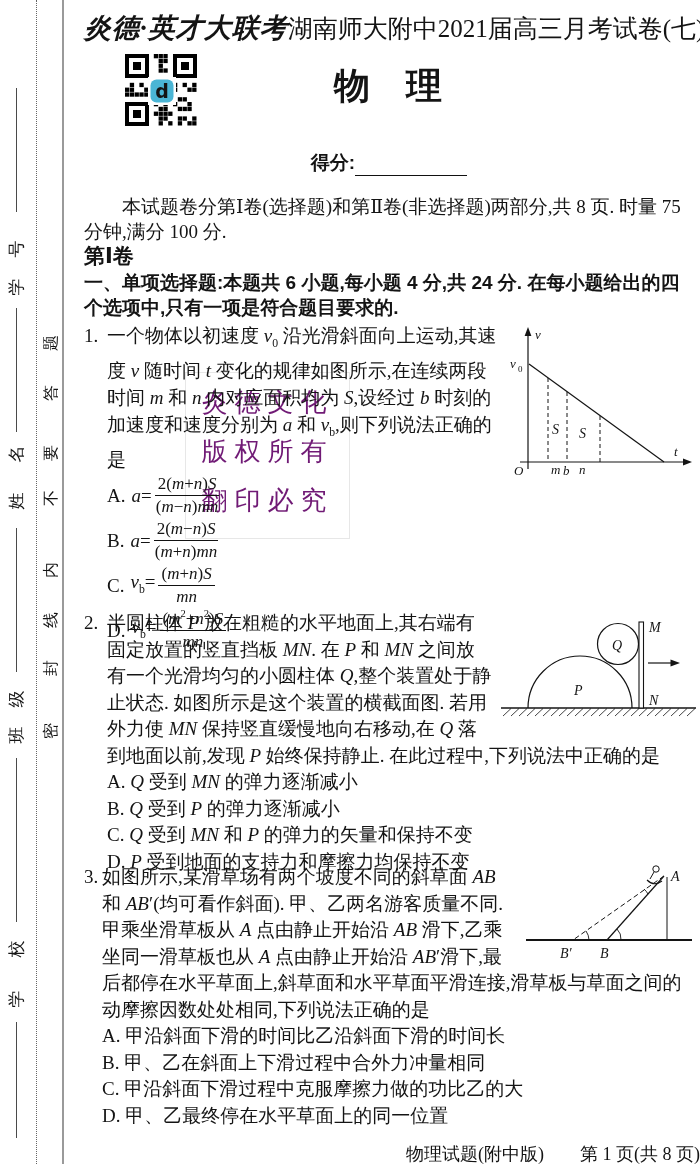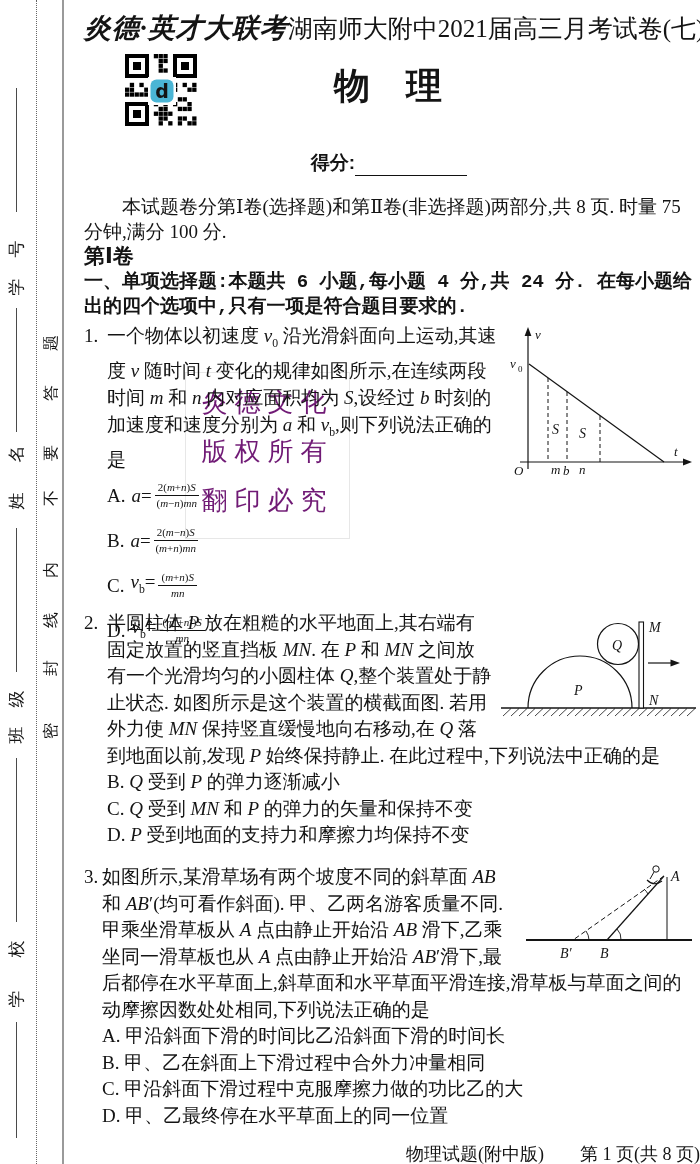--- a/index.html
+++ b/index.html
@@ -25,35 +25,35 @@
   .hblock{position:relative;height:104px;}
   .qr{position:absolute;left:40px;top:2px;}
   .title{position:absolute;left:148px;top:16px;width:210px;text-align:right;
          font-family:"Liberation Sans","DejaVu Sans",sans-serif;font-weight:bold;font-size:36px;}
   .score{height:28px;text-align:center;font-family:"Liberation Sans","DejaVu Sans",sans-serif;
          font-weight:bold;font-size:19px;padding-right:2px;}
   .score .blank{display:inline-block;width:112px;border-bottom:1.5px solid #111;height:19px;vertical-align:bottom;}
   .intro{height:48px;font-size:19px;line-height:25px;text-indent:2em;margin-top:16px;}
   .part{height:28px;font-family:"Liberation Sans","DejaVu Sans",sans-serif;
         font-weight:bold;font-size:21px;}
-  .sechead{height:52px;font-family:Liberation Mono, monospace;font-weight:bold;
+  .sechead{height:52px;font-family:Liberation Sans, sans-serif;font-weight:bold;
            font-size:19px;line-height:25px;}
   .q{position:relative;padding-left:23px;font-size:19px;line-height:27px;}
   .qnum{position:absolute;left:0;top:0;}
   .q1{height:288px;}
   .q2{height:254px;line-height:26.5px;}
   .q3{height:258px;line-height:26.5px;padding-left:18px;}
   .fig{float:right;margin:0 0 4px 8px;}
   sub{font-size:0.62em;}
   sup{font-size:0.62em;}
   
   .frow{display:flex;align-items:center;height:45px;}
   .frow .lab{margin-right:6px;}
   .frow .lhs{margin-right:3px;}
-  .frac{display:inline-block;vertical-align:middle;text-align:center;font-size:11px;line-height:1.18;}
+  .frac{display:inline-block;vertical-align:middle;text-align:center;font-size:17px;line-height:1.18;}
   .frac .num{display:block;border-bottom:1.3px solid #111;padding:0 3px 1px;}
   .frac .den{display:block;padding-top:1px;}
   .optline{height:26.5px;white-space:nowrap;}
   .footer{position:absolute;left:50px;width:650px;top:1142px;text-align:right;font-size:18px;z-index:2;}
   svg text{fill:#141414;}
   .figsvg line,.figsvg path,.figsvg circle,.figsvg rect{stroke:#141414;}
 </style>
 </head>
 <body>
 
@@ -274,20 +274,21 @@
         <circle cx="117" cy="34" r="20.5" fill="#fff" stroke-width="1.2"></circle>
         <rect x="138" y="12" width="4.5" height="86" fill="#fff" stroke-width="1.1"></rect>
         <line x1="147" y1="53" x2="171" y2="53" stroke-width="1.2"></line>
         <polygon points="179,53 169.5,49.6 169.5,56.4" fill="#141414" stroke="none"></polygon>
         <text x="148" y="22" font-size="14" font-style="italic">M</text>
         <text x="148" y="95" font-size="14" font-style="italic">N</text>
         <text x="73" y="85" font-size="14" font-style="italic">P</text>
         <text x="111" y="40" font-size="14" font-style="italic">Q</text>
       </svg>
       <span>半圆柱体 <i>P</i> 放在粗糙的水平地面上,其右端有固定放置的竖直挡板 <i>MN</i>. 在 <i>P</i> 和 <i>MN</i> 之间放有一个光滑均匀的小圆柱体 <i>Q</i>,整个装置处于静止状态. 如图所示是这个装置的横截面图. 若用外力使 <i>MN</i> 保持竖直缓慢地向右移动,在 <i>Q</i> 落到地面以前,发现 <i>P</i> 始终保持静止. 在此过程中,下列说法中正确的是</span>
+      <div class="optline">A. <i>Q</i> 受到 <i>MN</i> 的弹力逐渐减小</div>
       <div class="optline">B. <i>Q</i> 受到 <i>P</i> 的弹力逐渐减小</div>
       <div class="optline">C. <i>Q</i> 受到 <i>MN</i> 和 <i>P</i> 的弹力的矢量和保持不变</div>
       <div class="optline">D. <i>P</i> 受到地面的支持力和摩擦力均保持不变</div>
     </div>
 
     <div class="q q3">
       <span class="qnum">3.</span>
       <svg class="fig figsvg" width="172" height="100" viewBox="0 0 172 100">
         <line x1="2" y1="76" x2="168" y2="76" stroke="#555" stroke-width="2"></line>
         <line x1="143" y1="13" x2="143" y2="76" stroke-width="1"></line>

